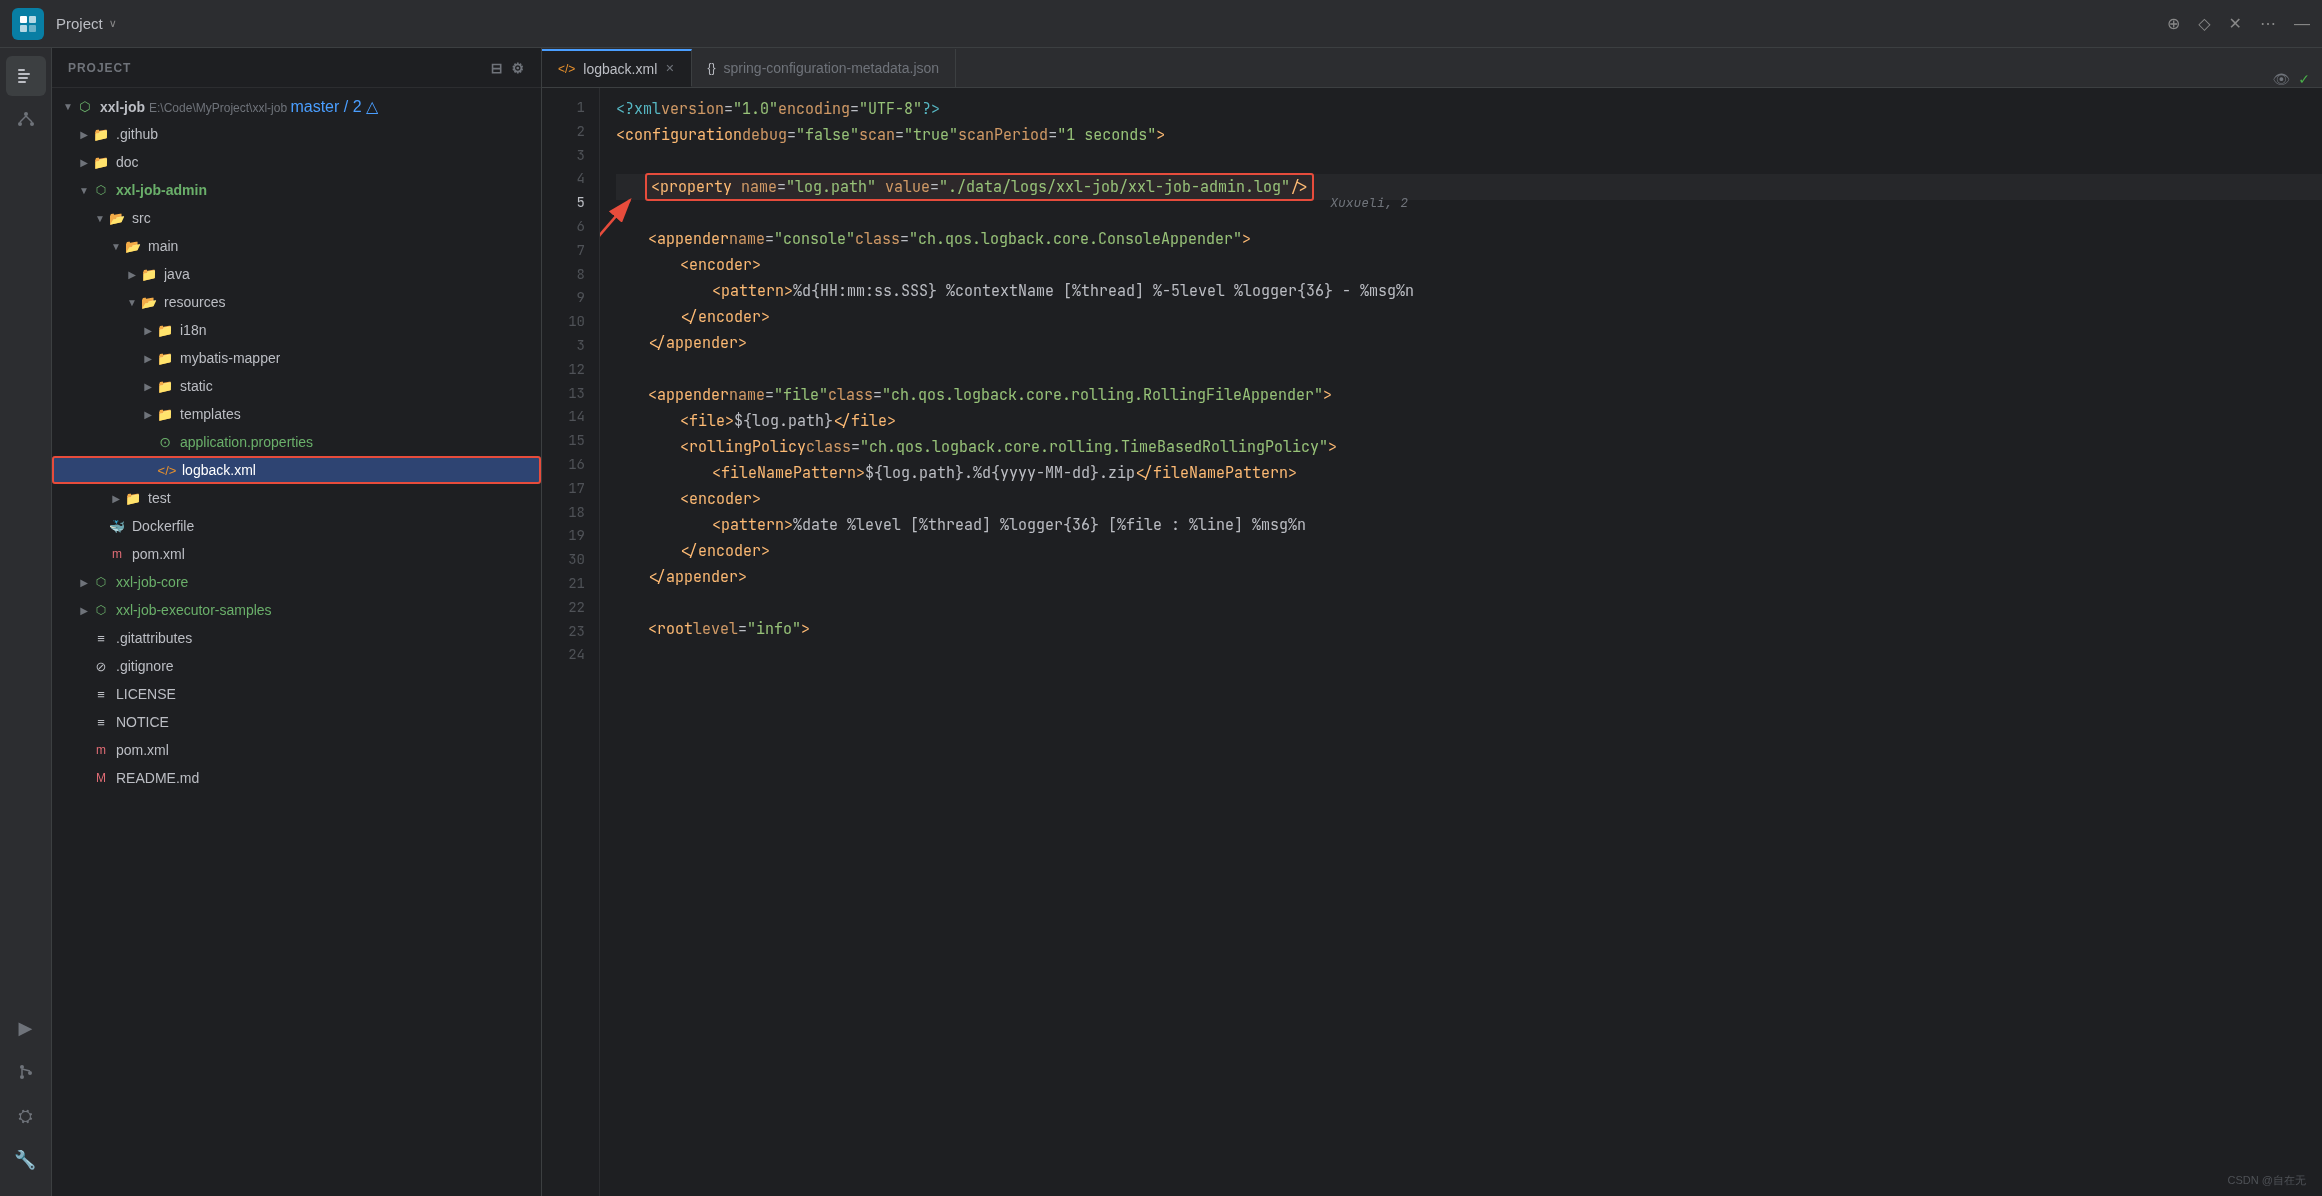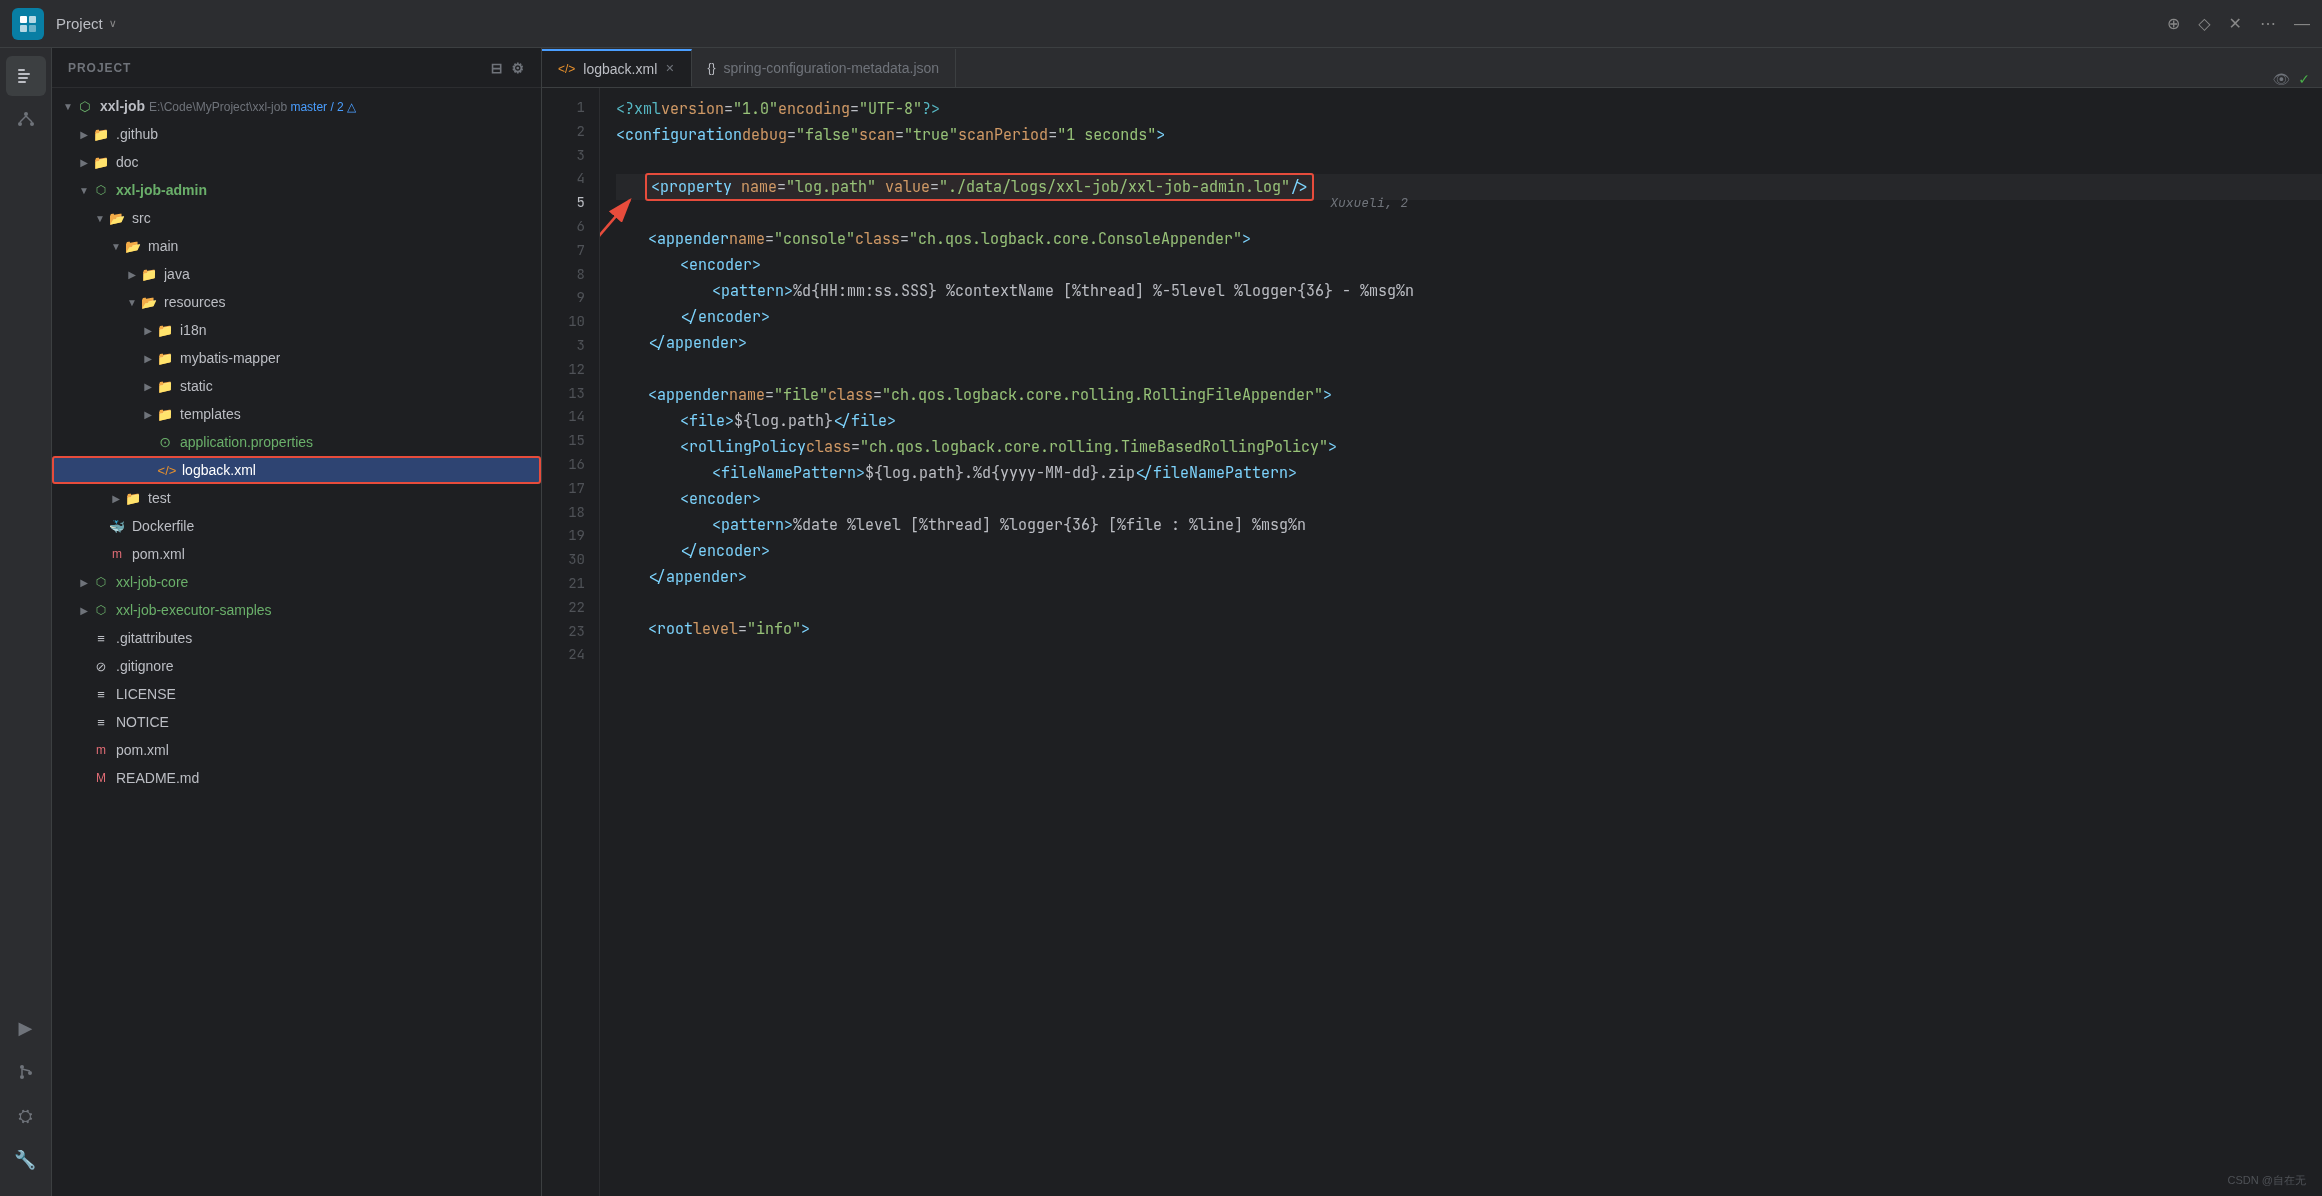--- a/index.html
+++ b/index.html
@@ -253,21 +253,21 @@
     .code-line {
       height: 26px;
       display: flex;
       align-items: center;
       white-space: nowrap;
       position: relative;
     }
     .code-line.highlighted-line {
       background: rgba(255, 255, 255, 0.04);
     }
-    .xml-tag { color: #7dd3fc; }
+    .xml-tag { color: #fdba74; }
     .xml-attr { color: #d19a66; }
     .xml-string { color: #98c379; }
     .xml-text { color: #bcbec4; }
     .xml-pi { color: #56b6c2; }
     .xml-equal { color: #bcbec4; }
 
     
     .tree-item-box {
       border: 2px solid #e74c3c;
       border-radius: 3px;
@@ -354,21 +354,21 @@
       </div>
     </div>
     <div class="file-tree">
 
       <div class="tree-item" style="padding-left:8px;">
         <span class="tree-chevron">▼</span>
         <span class="tree-icon" style="color:#6aaf6a;">⬡</span>
         <span class="tree-label" style="color:#bcbec4;">
           <span style="font-weight:600;">xxl-job</span>
           <span style="color:#6f737a; font-size:12px;"> E:\Code\MyProject\xxl-job </span>
-          <span style="color:#4a9eff; font-size:12px;">master / 2 △</span>
+          <span style="color:#4a9eff; font-size:16px;">master / 2 △</span>
         </span>
       </div>
 
       <div class="tree-item" style="padding-left:24px;">
         <span class="tree-chevron">▶</span>
         <span class="tree-icon icon-folder">📁</span>
         <span class="tree-label">.github</span>
       </div>
 
       <div class="tree-item" style="padding-left:24px;">

